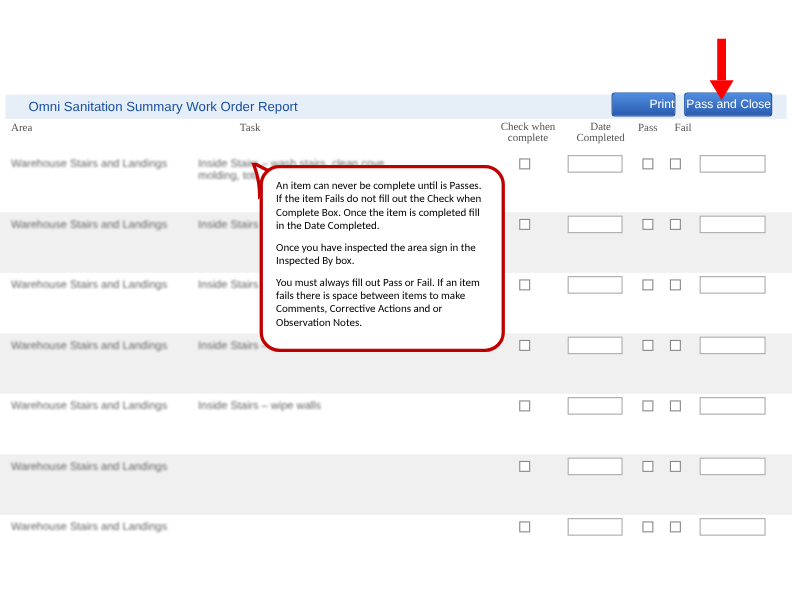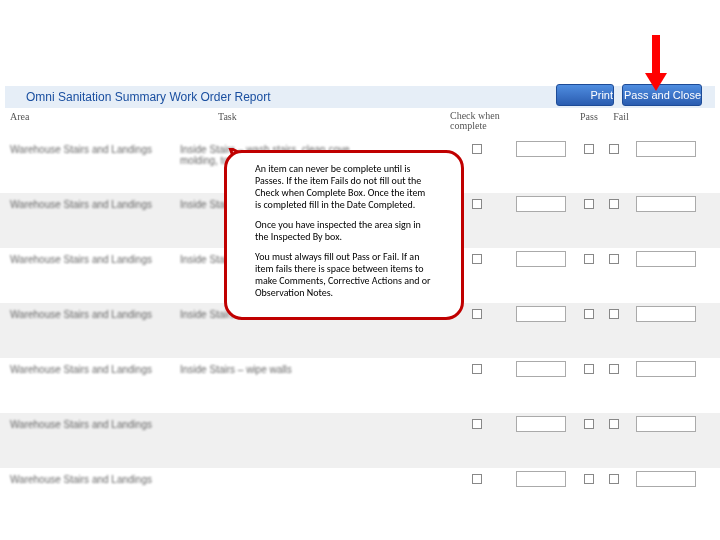--- a/index.html
+++ b/index.html
@@ -6,38 +6,38 @@
   html, body { margin:0; padding:0; width:720px; height:540px; font-family: "Segoe UI", Arial, sans-serif; background:#fff; }
   .stage { position:relative; width:720px; height:540px; overflow:hidden; }
   .header { position:absolute; left:5px; right:5px; top:86px; height:22px; background:#e6eef7; display:flex; align-items:center; }
   .title { font-size:12px; color:#1a4fa0; padding-left:21px; }
   .btn { position:absolute; top:84px; height:22px; color:#fff; font-size:11px; background:linear-gradient(#4f8de0,#2a5cb0); border:1px solid #1d4b97; border-radius:3px; display:flex; align-items:center; justify-content:flex-end; }
   .btn-print { right:106px; width:58px; }
   .btn-save  { right:18px; width:80px; }
   .colhdr { position:absolute; top:111px; height:26px; font-size:10px; color:#555; text-align:left;font-family:Liberation Serif, serif; }
   .col-area { left:10px; width:160px; }
   .col-task { left:180px; width:190px;margin-left:38px; }
-  .col-check { left:450px; width:60px; text-align:left; line-height:10px;}
+  .col-check { left:450px; width:60px; text-align:center; line-height:10px;}
   .col-date { left:516px; width:60px; text-align:center; line-height:10px;}
   .col-pass { left:580px; width:26px; }
   .col-fail { left:608px; width:26px; text-align:center;}
   .col-insp { left:636px; width:70px; }
   .rows { position:absolute; left:0; top:138px; right:0; }
   .row { position:relative; height:55px; width:100%;padding-left:12px; }
   .row.alt { background:#f0f0f0; }
   .cell { position:absolute; font-size:10px; color:#666; filter:blur(0.9px); }
   .c-area { left:10px; top:6px; width:160px; }
   .c-task { left:180px; top:6px; width:190px; }
   .chk, .tick { position:absolute; width:10px; height:10px; border:1px solid #888; background:#fff; top:6px;}
   .chk-complete { left:472px; }
   .date-box { position:absolute; left:516px; top:3px; width:50px; height:16px; border:1px solid #aaa; background:#fff;}
   .tick-pass { left:584px; }
   .tick-fail { left:609px; }
   .insp-box { position:absolute; left:636px; top:3px; width:60px; height:16px; border:1px solid #aaa; background:#fff;}
-  .callout { position:absolute; left:224px; top:150px; width:240px; background:#fff; border:3px solid #c00000; border-radius:18px; padding:10px 28px; font-size:10px; line-height:12px; font-family:Calibri, Arial, sans-serif; color:#000; }
+  .callout { position:absolute; left:236px; top:150px; width:223px; background:#fff; border:3px solid #c00000; border-radius:18px; padding:10px 12px; font-size:10px; line-height:12px; font-family:Calibri, Arial, sans-serif; color:#000; }
   .callout p { margin:0 0 8px 0; }
   .callout-tail { position:absolute; left:228px; top:148px; width:29px; height:34px; pointer-events:none; }
   .arrow { position:absolute; left:645px; top:35px; width:22px; height:56px; pointer-events:none; }
 </style>
 </head>
 <body>
 
 <div class="stage">
 
   <div class="header">
@@ -47,20 +47,21 @@
   <div class="btn btn-print">
       <span>Print</span>
     </div>
   <div class="btn btn-save">
       <span>Pass and Close</span>
     </div>
 
   <div class="colhdr col-area">Area</div>
   <div class="colhdr col-task">Task</div>
   <div class="colhdr col-check"><span>Check when</span><br><span>complete</span></div>
+  <div class="colhdr col-date"><span>Date</span><br><span>Completed</span></div>
   <div class="colhdr col-pass">Pass</div>
   <div class="colhdr col-fail">Fail</div>
 
   <div class="rows" id="rows-container">
       <div class="row">
         <div class="cell c-area">Warehouse Stairs and Landings</div>
         <div class="cell c-task">Inside Stairs – wash stairs, clean cove molding, total railing wipe…</div>
         <div class="chk chk-complete"></div>
         <div class="date-box"></div>
         <div class="tick tick-pass"></div>

